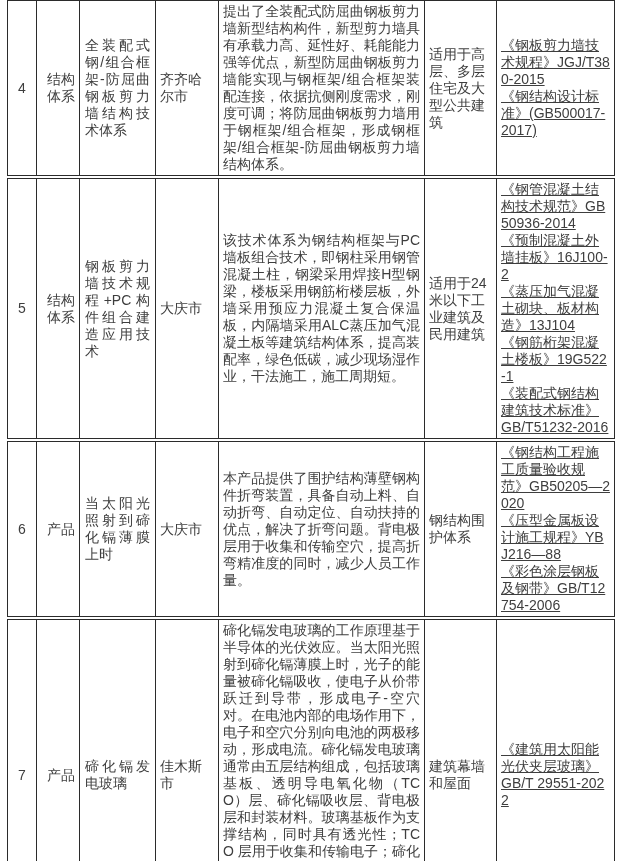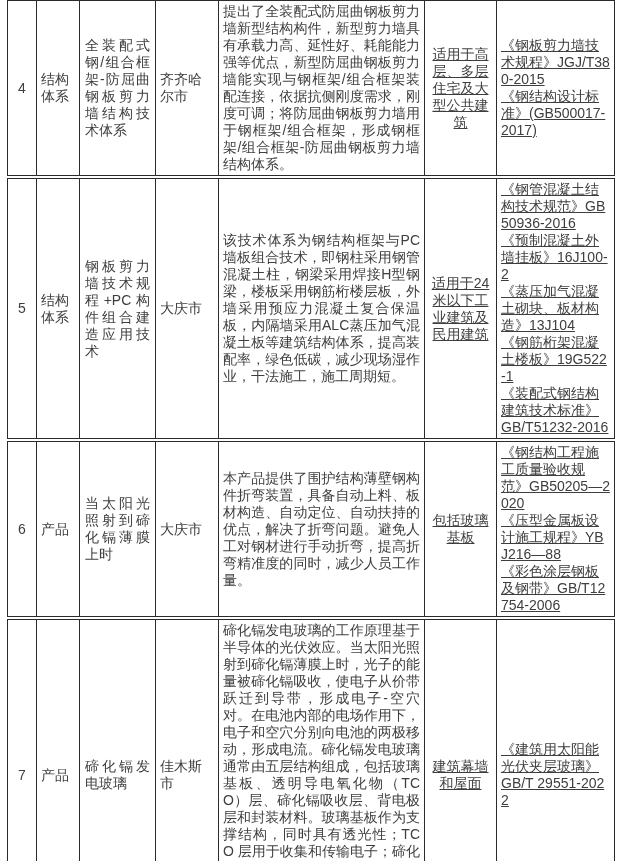--- a/index.html
+++ b/index.html
@@ -11,25 +11,25 @@
   .row-table{
     border-collapse:collapse;table-layout:fixed;width:607px;
     margin:0 0 2px 7px;
   }
   .row-table td{
     border:1px solid #2b2b2b;vertical-align:middle;
     font-size:14px;line-height:17px;padding:2px 4px;
     word-break:break-all;overflow-wrap:anywhere;margin-top:40px;
   }
   .c-num{text-align:center;}
-  .c-cat{text-align:left;}
+  .c-cat{text-align:right;}
   .c-name{text-align:justify;text-justify:inter-ideograph;padding:2px 5px!important;}
   .c-city{text-align:left;}
   .c-desc{text-align:justify;text-justify:inter-ideograph;}
-  .c-scope{text-align:center;text-decoration:underline;}
+  .c-scope{text-align:left;}
   .c-std{
     font-size:12px;line-height:17px;text-align:left;
     white-space:pre-line;padding:2px 4px!important;text-decoration:underline;
   }
   .r0 td{height:169px;}
   .r1 td{height:219px;}
   .r2 td{height:143px;}
   .r3 td{height:302px;}
 </style>
 </head>
@@ -72,21 +72,21 @@
         <col style="width:118px">
       </colgroup>
     <tbody>
         <tr>
       <td class="c-num">5</td>
       <td class="c-cat">结构体系</td>
       <td class="c-name">钢板剪力墙技术规程+PC构件组合建造应用技术</td>
       <td class="c-city">大庆市</td>
       <td class="c-desc">该技术体系为钢结构框架与PC墙板组合技术，即钢柱采用钢管混凝土柱，钢梁采用焊接H型钢梁，楼板采用钢筋桁楼层板，外墙采用预应力混凝土复合保温板，内隔墙采用ALC蒸压加气混凝土板等建筑结构体系，提高装配率，绿色低碳，减少现场湿作业，干法施工，施工周期短。</td>
       <td class="c-scope">适用于24米以下工业建筑及民用建筑</td>
-      <td class="c-std">《钢管混凝土结构技术规范》GB50936-2016
+      <td class="c-std">《钢管混凝土结构技术规范》GB50936-2014
 《预制混凝土外墙挂板》16J100-2
 《蒸压加气混凝土砌块、板材构造》13J104
 《钢筋桁架混凝土楼板》19G522-1
 《装配式钢结构建筑技术标准》
 GB/T51232-2016</td>
     </tr>
   </tbody>
     </table>
 
   <table class="row-table r2">
@@ -98,22 +98,22 @@
         <col style="width:206px">
         <col style="width:72px">
         <col style="width:118px">
       </colgroup>
     <tbody>
         <tr>
       <td class="c-num">6</td>
       <td class="c-cat">产品</td>
       <td class="c-name">当太阳光照射到碲化镉薄膜上时</td>
       <td class="c-city">大庆市</td>
-      <td class="c-desc">本产品提供了围护结构薄壁钢构件折弯装置，具备自动上料、板材构造、自动定位、自动扶持的优点，解决了折弯问题。避免人工对钢材进行手动折弯，提高折弯精准度的同时，减少人员工作量。</td>
-      <td class="c-scope">包括玻璃基板</td>
+      <td class="c-desc">本产品提供了围护结构薄壁钢构件折弯装置，具备自动上料、自动折弯、自动定位、自动扶持的优点，解决了折弯问题。背电极层用于收集和传输空穴，提高折弯精准度的同时，减少人员工作量。</td>
+      <td class="c-scope">钢结构围护体系</td>
       <td class="c-std">《钢结构工程施工质量验收规范》GB50205—2020
 《压型金属板设计施工规程》YBJ216—88
 《彩色涂层钢板及钢带》GB/T12754-2006</td>
     </tr>
   </tbody>
     </table>
 
   <table class="row-table r3">
     <colgroup>
         <col style="width:29px">

